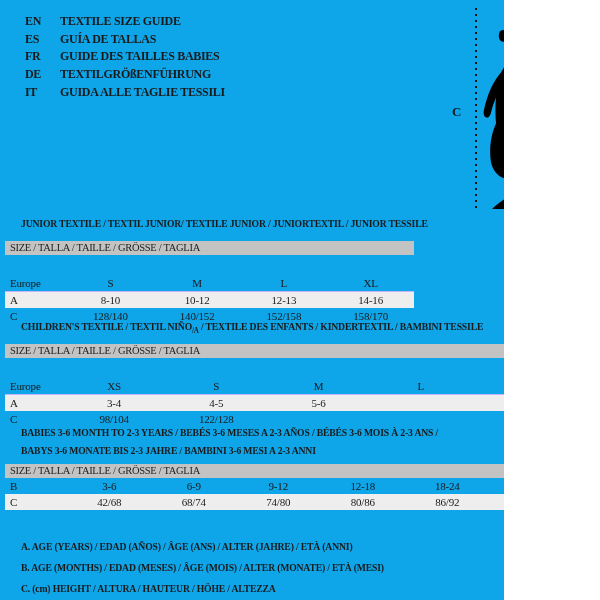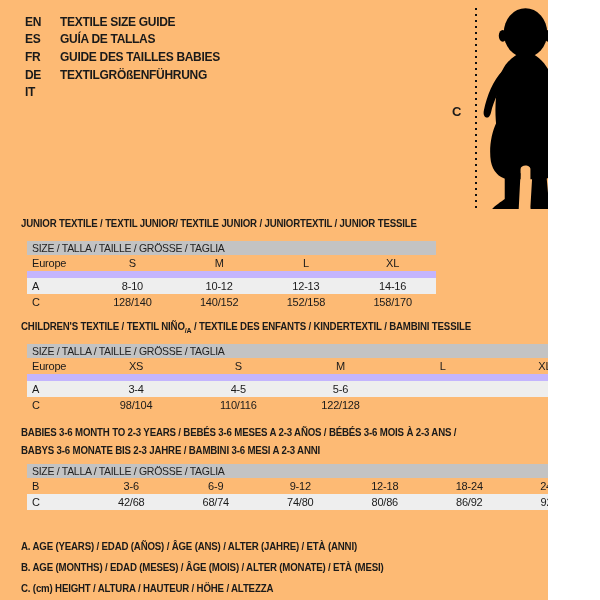--- a/index.html
+++ b/index.html
@@ -1,18 +1,18 @@
 <!DOCTYPE html>
 <html><head>
 <meta charset="utf-8">
 <style>
   html,body { margin:0; padding:0; background:#fff; }
   .page {
-    position:relative; width:548px; height:600px; background:#fdba74;
-    font-family:Liberation Sans, sans-serif; color:#1a1a1a; overflow:hidden;
+    position:relative; width:504px; height:600px; background:#0ea5e9;
+    font-family:Liberation Serif, serif; color:#1a1a1a; overflow:hidden;
   }
 
   
   .langs { position:absolute; top:13px; left:25px; }
   .lang-row { display:flex; height:17.6px; align-items:center; }
   .lang-row span { font-weight:bold; font-size:12px; letter-spacing:-0.3px; white-space:nowrap; }
   .lang-code { width:35px; }
 
   
   .dotted-line {
@@ -27,27 +27,27 @@
     position:absolute; margin:0; font-size:11px; font-weight:bold; letter-spacing:-0.2px;
     white-space:nowrap; transform:scaleX(0.88); transform-origin:0 0;
   }
   #t1-title { left:21px; top:217px; }
   #t2-title { left:21px; top:320px; }
   #t3-title { left:21px; top:423px; }
   #t3-title .title-line { height:18px; line-height:18px; }
   .sub-a { font-size:8px; vertical-align:sub; }
 
   
-  .tbl { position:absolute; left:27px; }
+  .tbl { position:absolute; left:5px; }
   .band {
     height:14px; line-height:14px; background:#c3c3c3; color:#222;
     font-size:10.5px; letter-spacing:-0.3px; padding-left:5px;
   }
   .row { display:grid; height:16px; line-height:16px; font-size:11px; letter-spacing:-0.2px; }
-  .row.hdr { border-bottom:7px solid #c4b5fd; }
+  .row.hdr { border-bottom:1px solid #c4b5fd;margin-top:20px; }
   .row.stripe { background:#eeeeee; }
   .cell { text-align:center; overflow:hidden; }
   .cell.first { text-align:left; padding-left:5px; }
   #t1 { top:241px; width:409px; }
   #t1 .row { grid-template-columns:62px repeat(4,1fr); }
   #t2 { top:344px; width:569px; }
   #t2 .row { grid-template-columns:58px repeat(5,1fr); }
   #t3 { top:464px; width:569px; }
   #t3 .row { grid-template-columns:62px repeat(6,1fr); }
 
@@ -75,20 +75,21 @@
     <div class="lang-row">
       <span class="lang-code">FR</span>
       <span class="lang-label">GUIDE DES TAILLES BABIES</span>
     </div>
     <div class="lang-row">
       <span class="lang-code">DE</span>
       <span class="lang-label">TEXTILGRÖßENFÜHRUNG</span>
     </div>
     <div class="lang-row">
       <span class="lang-code">IT</span>
+      <span class="lang-label">GUIDA ALLE TAGLIE TESSILI</span>
     </div>
   </div>
 
   <div class="dotted-line"></div>
   <div class="measure-c">C</div>
   <svg class="silhouette" viewBox="0 0 88 206" xmlns="http://www.w3.org/2000/svg">
     <g fill="#000000">
       <ellipse cx="45" cy="28" rx="22" ry="25"></ellipse>
       <ellipse cx="22" cy="31" rx="4" ry="6"></ellipse>
       <ellipse cx="68" cy="31" rx="4" ry="6"></ellipse>
@@ -140,21 +141,20 @@
     </div>
     <div class="row stripe">
       <div class="cell first">A</div>
       <div class="cell">3-4</div>
       <div class="cell">4-5</div>
       <div class="cell">5-6</div>
     </div>
     <div class="row">
       <div class="cell first">C</div>
       <div class="cell">98/104</div>
-      <div class="cell">110/116</div>
       <div class="cell">122/128</div>
     </div>
   </div>
 
   <h2 class="sec-title" id="t3-title">
     <div class="title-line">BABIES 3-6 MONTH TO 2-3 YEARS / BEBÉS 3-6 MESES A 2-3 AÑOS / BÉBÉS 3-6 MOIS À 2-3 ANS /</div>
     <div class="title-line">BABYS 3-6 MONATE BIS 2-3 JAHRE / BAMBINI 3-6 MESI A 2-3 ANNI</div>
   </h2>
   <div class="tbl" id="t3">
     <div class="band">SIZE / TALLA / TAILLE / GRÖSSE / TAGLIA</div>

